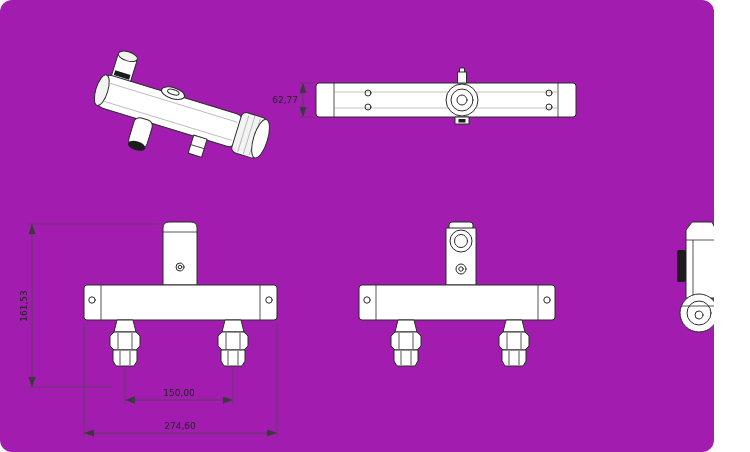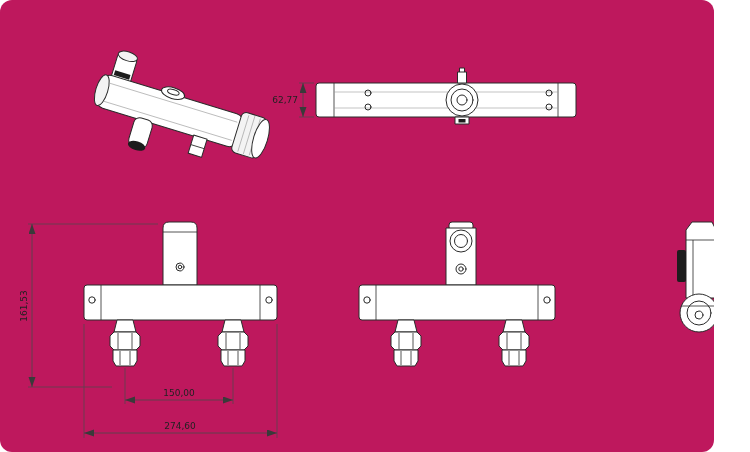--- a/index.html
+++ b/index.html
@@ -1,16 +1,16 @@
 <!DOCTYPE html>
 <html><head>
 <meta charset="utf-8">
 <style>
   html,body{margin:0;padding:0;background:#fff;}
-  .stage{position:relative;width:714px;height:452px;background:#be185d;overflow:hidden;
+  .stage{position:relative;width:714px;height:452px;background:#a21caf;overflow:hidden;
          font-family:"DejaVu Sans", sans-serif;border-radius:12px;}
   svg{display:block;}
   .ln  {fill:#ffffff;stroke:#2a2a2a;stroke-width:1;stroke-linejoin:round;}
   .lnf {fill:none;stroke:#2a2a2a;stroke-width:1;stroke-linecap:round;}
   .seam{fill:none;stroke:#2a2a2a;stroke-width:0.8;}
   .thin{fill:none;stroke:#9a9a9a;stroke-width:0.6;}
   .dark{fill:#1d1d1d;stroke:none;}
   .grayfill{fill:#f3f3f3;stroke:#2a2a2a;stroke-width:1;}
   .ext {fill:none;stroke:#4a4a4a;stroke-width:0.7;}
   .dim {fill:none;stroke:#4a4a4a;stroke-width:0.8;}

